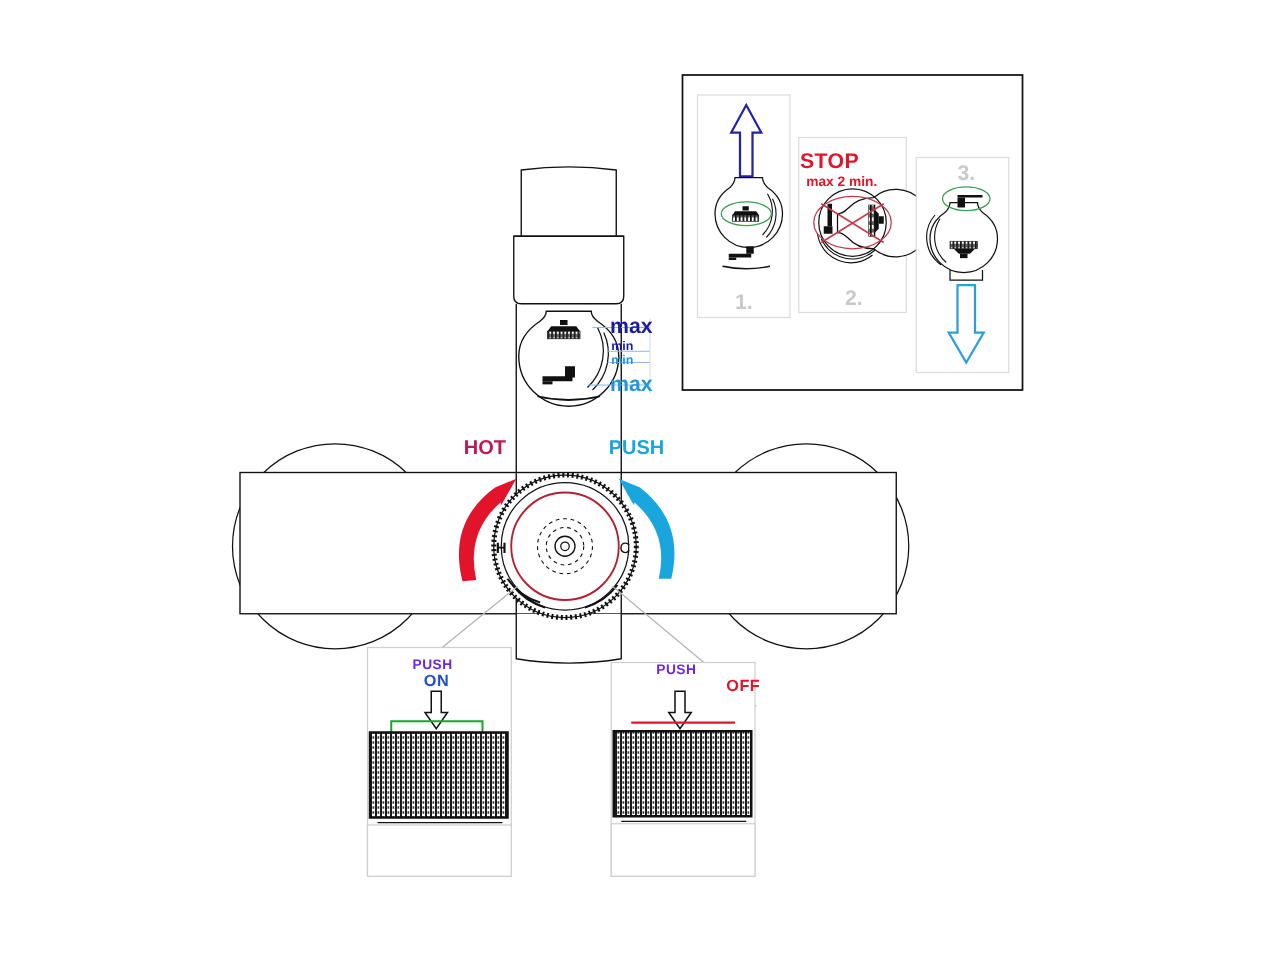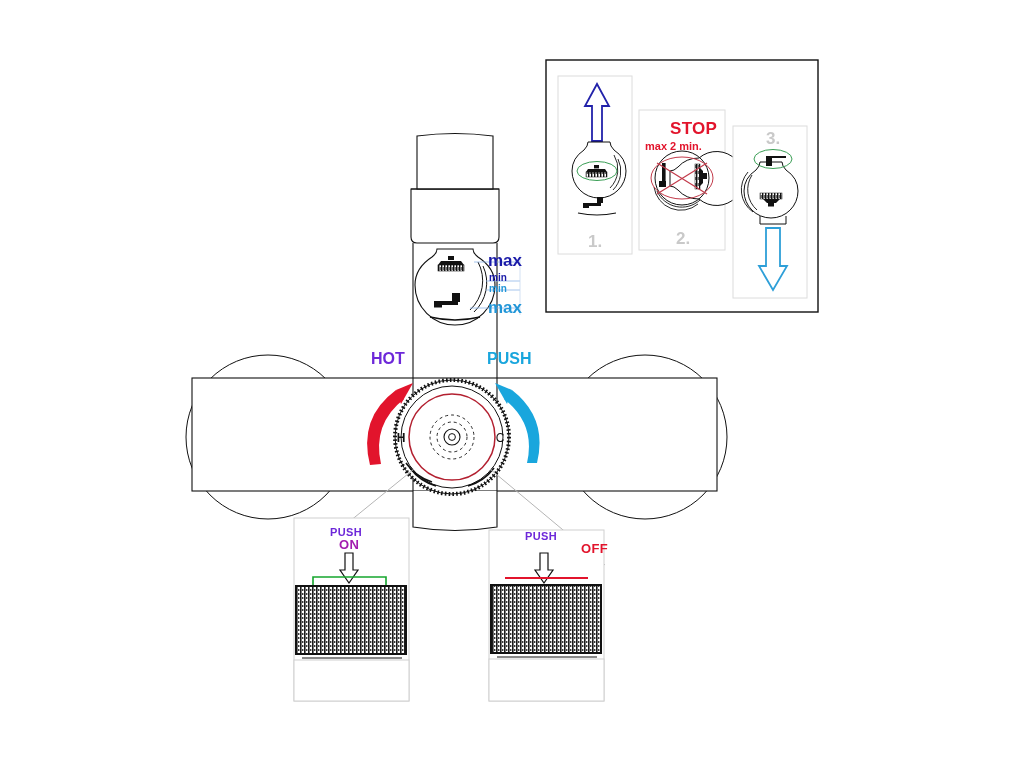--- a/index.html
+++ b/index.html
@@ -29,24 +29,24 @@
   .lbl {
     position: absolute;
     white-space: nowrap;
     line-height: 1;
     user-select: none;
   }
   .lbl-maxhot   { font-size: 17px; font-weight: bold; color: #1a1aa8; }
   .lbl-minhot   { font-size: 10px; font-weight: bold; color: #1a1aa8; }
   .lbl-mincold  { font-size: 10px; font-weight: bold; color: #2196d8; }
   .lbl-maxcold  { font-size: 17px; font-weight: bold; color: #2196d8; }
-  .lbl-hot      { font-size: 16px; font-weight: bold; color: #6d28d9; }
+  .lbl-hot      { font-size: 16px; font-weight: bold; color: #be185d; }
   .lbl-cold     { font-size: 16px; font-weight: bold; color: #19a6dd; }
   .lbl-push     { font-size: 11px; font-weight: bold; color: #6d28d9; letter-spacing: .4px; }
-  .lbl-on       { font-size: 13px; font-weight: bold; color: #a21caf; letter-spacing: .4px; }
+  .lbl-on       { font-size: 13px; font-weight: bold; color: #1d4ed8; letter-spacing: .4px; }
   .lbl-off      { font-size: 13px; font-weight: bold; color: #e2142c; letter-spacing: .4px; margin-left: 48px; }
   .lbl-stop     { font-size: 17px; font-weight: bold; color: #e2142c; letter-spacing: .3px; }
   .lbl-stopsub  { font-size: 11px; font-weight: bold; color: #e2142c; }
   .lbl-step     { font-size: 17px; font-weight: bold; color: #c9c9c9; }
 </style>
 </head>
 <body>
 
 <div id="stage">
 
@@ -253,20 +253,20 @@
 
   <div class="lbl lbl-hot" style="left:371px; top:351px;">HOT</div>
   <div class="lbl lbl-cold" style="left:487px; top:351px;">PUSH</div>
 
   <div class="lbl lbl-push" style="left:330px; top:527px;">PUSH</div>
   <div class="lbl lbl-on" style="left:339px; top:538px;">ON</div>
 
   <div class="lbl lbl-push" style="left:525px; top:531px;">PUSH</div>
   <div class="lbl lbl-off" style="left:533px; top:542px;">OFF</div>
 
-  <div class="lbl lbl-stop" style="left:670px; top:120px;">STOP</div>
+  <div class="lbl lbl-stop" style="left:640px; top:120px;">STOP</div>
   <div class="lbl lbl-stopsub" style="left:645px; top:141px;">max 2 min.</div>
 
   <div class="lbl lbl-step" style="left:588px; top:233px;">1.</div>
   <div class="lbl lbl-step" style="left:676px; top:230px;">2.</div>
   <div class="lbl lbl-step" style="left:766px; top:130px;">3.</div>
 
 </div>
 
 </body></html>

